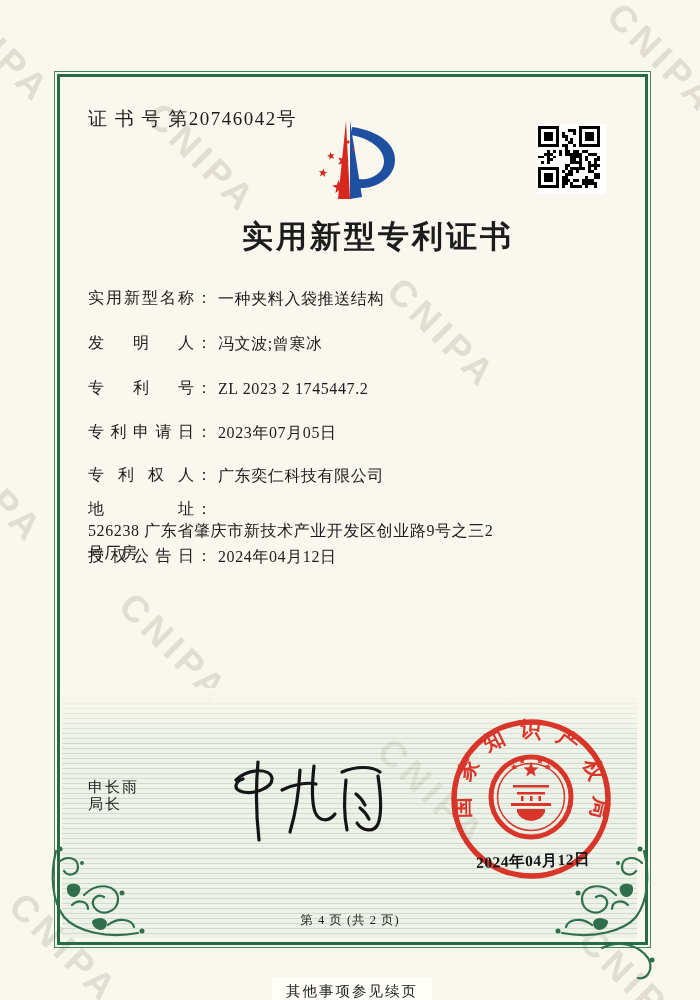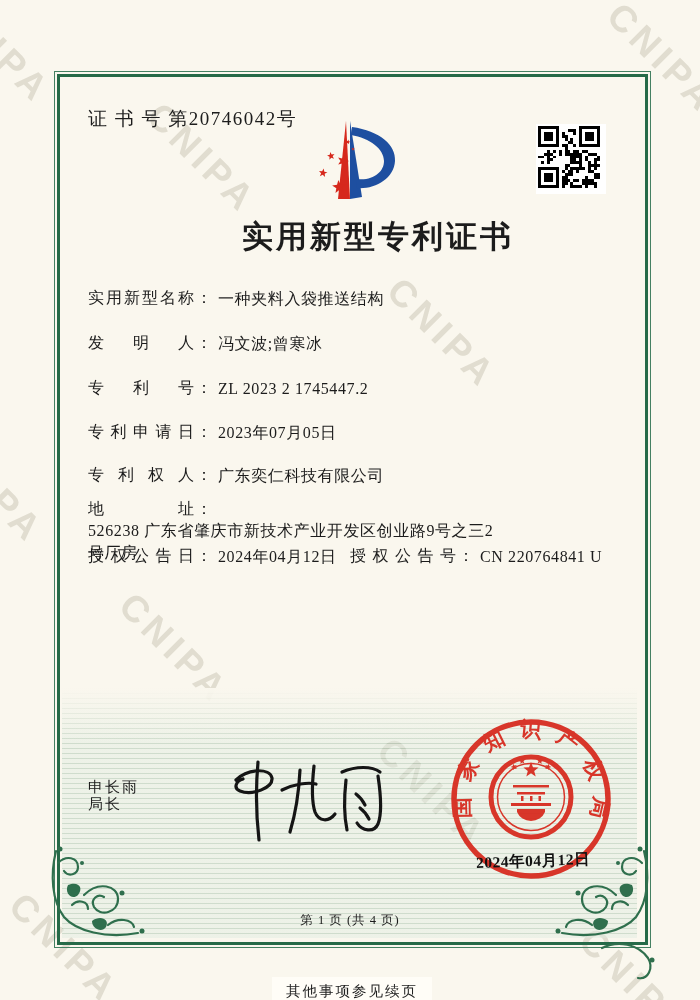--- a/index.html
+++ b/index.html
@@ -273,23 +273,20 @@
   <span class="flabel">专利申请日</span><span class="fcolon">：</span><span class="fvalue">2023年07月05日</span>
 </div>
 <div class="field-row" style="top:465px">
   <span class="flabel">专利权人</span><span class="fcolon">：</span><span class="fvalue">广东奕仁科技有限公司</span>
 </div>
 <div class="field-row" style="top:499px">
   <span class="flabel">地址</span><span class="fcolon">：</span><span class="fvalue">526238 广东省肇庆市新技术产业开发区创业路9号之三2号厂房</span>
 </div>
 <div class="field-row" style="top:546px">
   <span class="flabel">授权公告日</span><span class="fcolon">：</span><span class="fvalue">2024年04月12日</span>
-  <span class="fgroup2">
-    <span class="flabel">授权公告号</span><span class="fcolon">：</span><span class="fvalue">CN 220764841 U</span>
-  </span>
 </div>
 
 <div class="paras">
 </div>
 
 <div class="signer-title">局长</div>
 <div class="signer-name">申长雨</div>
 
 <svg class="signature" width="190" height="90" viewBox="0 0 190 90">
   <g stroke="#151515" stroke-width="3.2" fill="none" stroke-linecap="round" stroke-linejoin="round">
@@ -324,14 +321,14 @@
     <rect x="70" y="77" width="28" height="2.5"></rect>
     <rect x="74" y="81" width="2.5" height="5"></rect>
     <rect x="83" y="81" width="2.5" height="5"></rect>
     <rect x="91.5" y="81" width="2.5" height="5"></rect>
     <rect x="64" y="88" width="40" height="3"></rect>
     <path d="M 70,94 L 98,94 L 98,97 A 15,14 0 0 1 70,97 Z"></path>
   </g>
 </svg>
 <div class="seal-date">2024年04月12日</div>
 
-<div class="page-info">第 1 页 (共 4 页)</div>
+<div class="page-info">第 4 页 (共 2 页)</div>
 <div class="cont-note">其他事项参见续页</div>
 
 </body></html>

